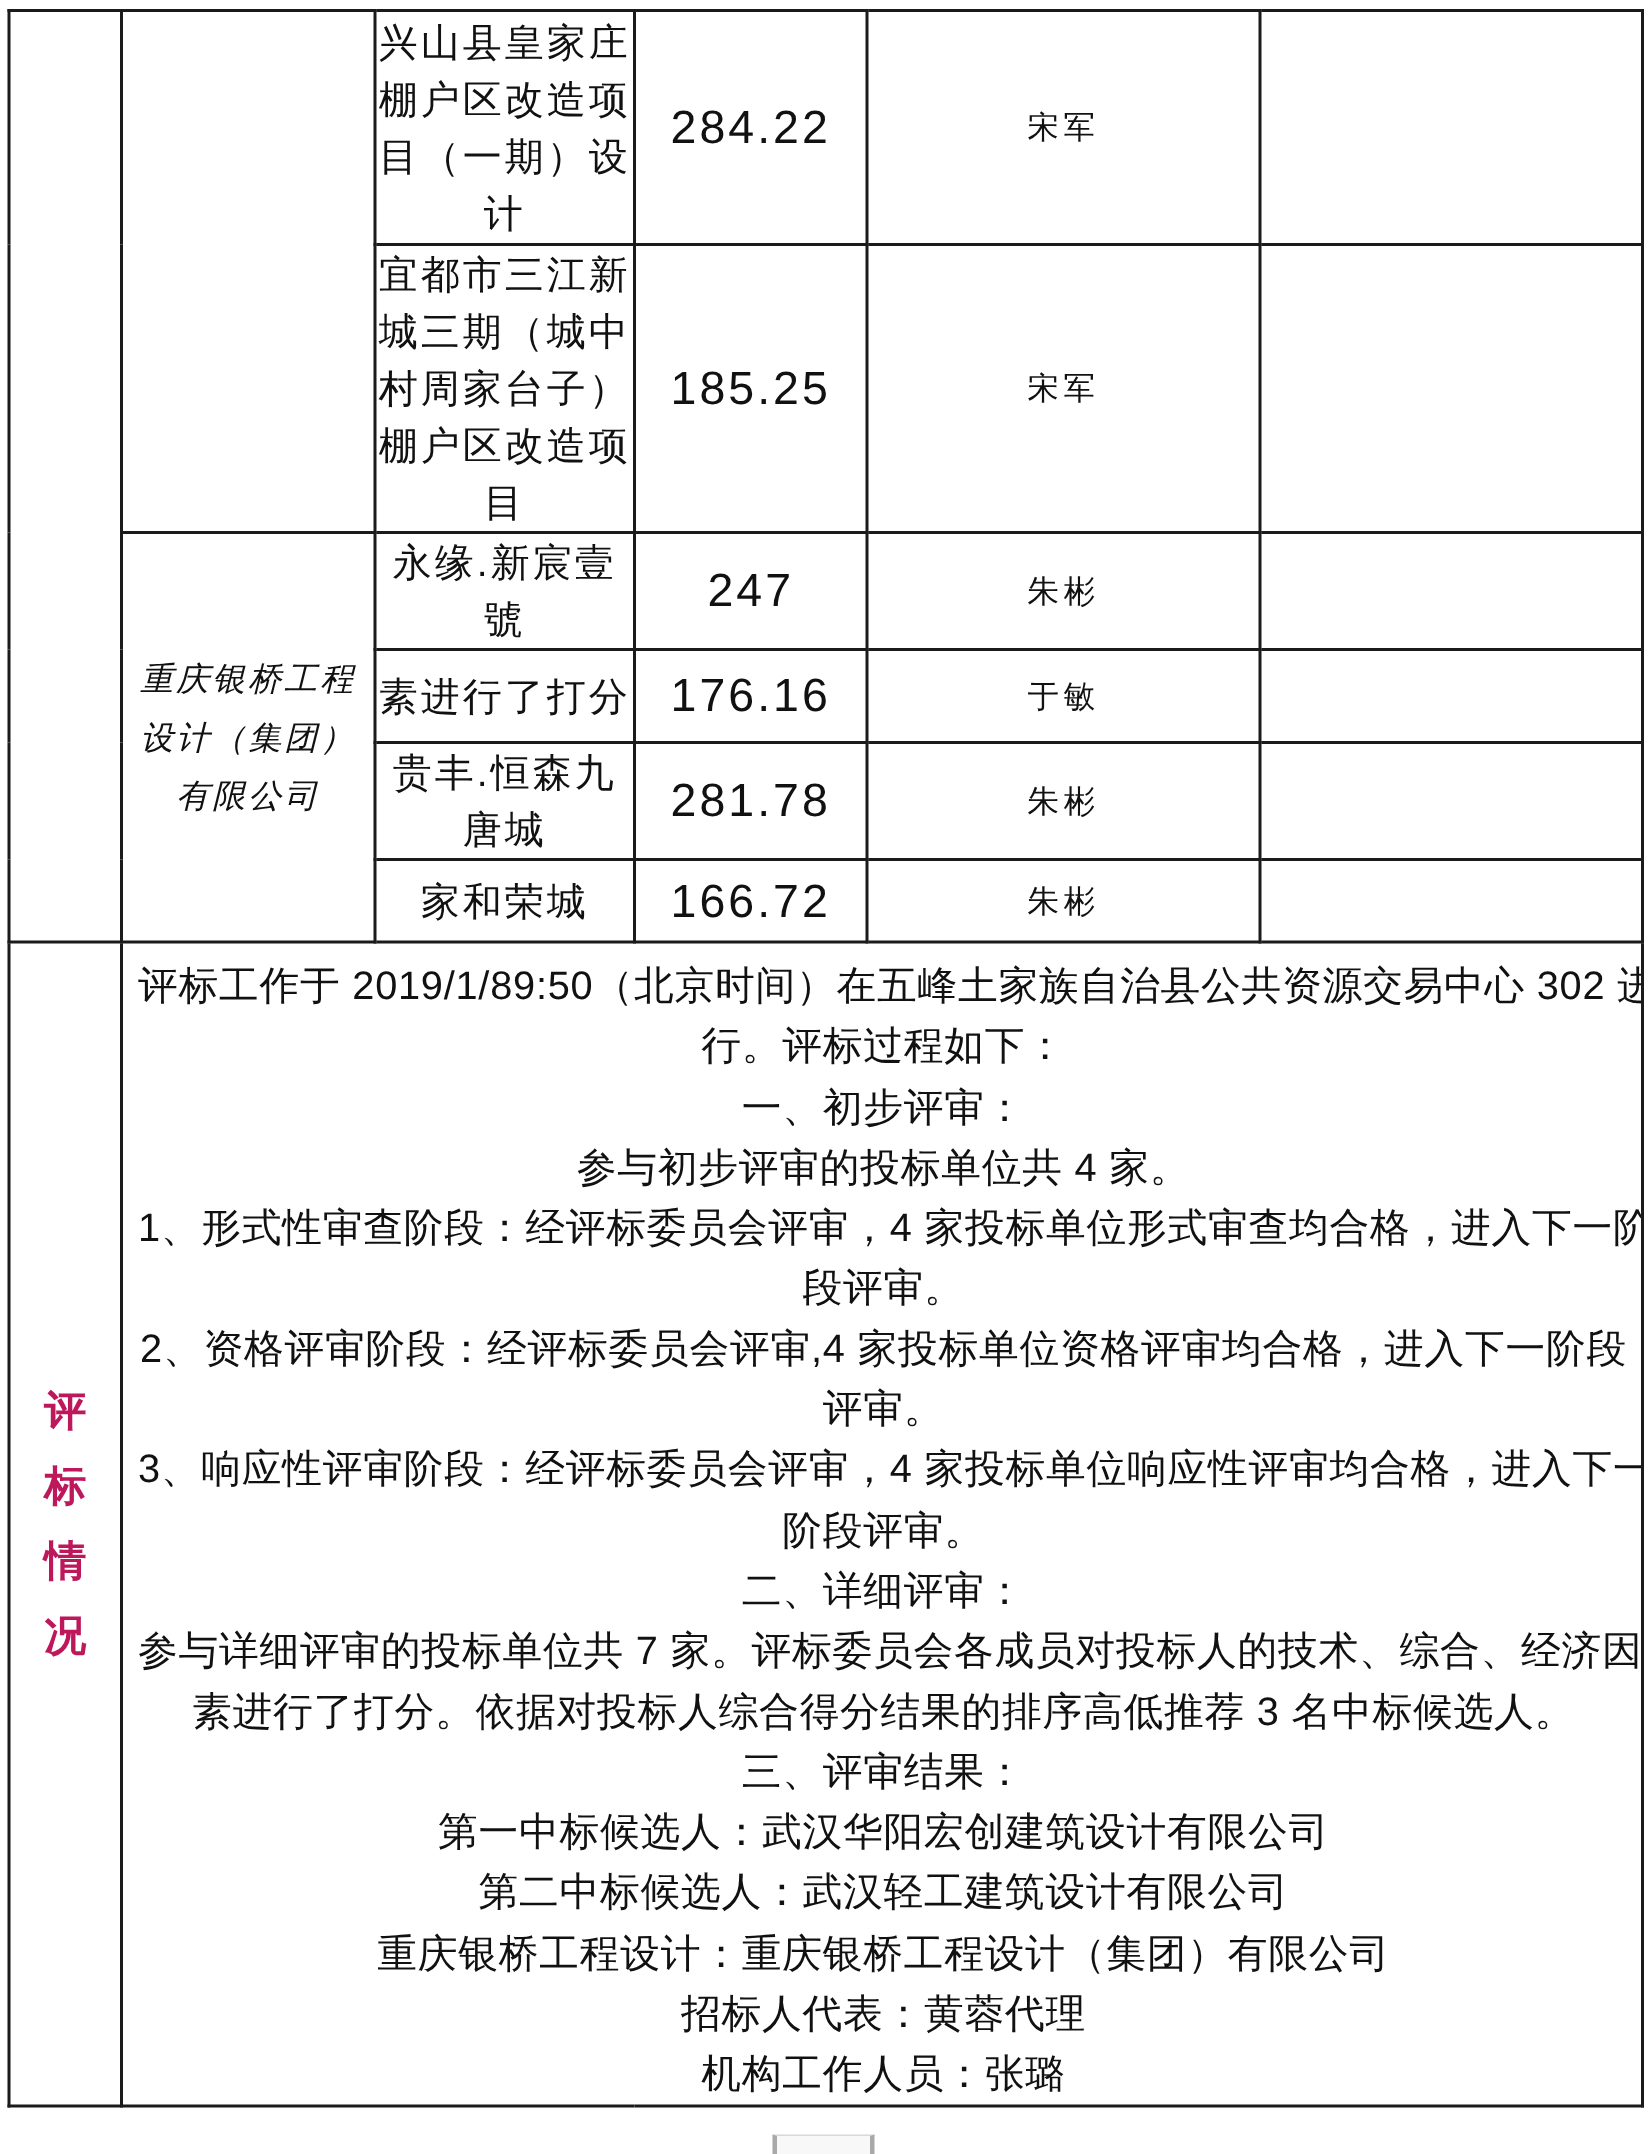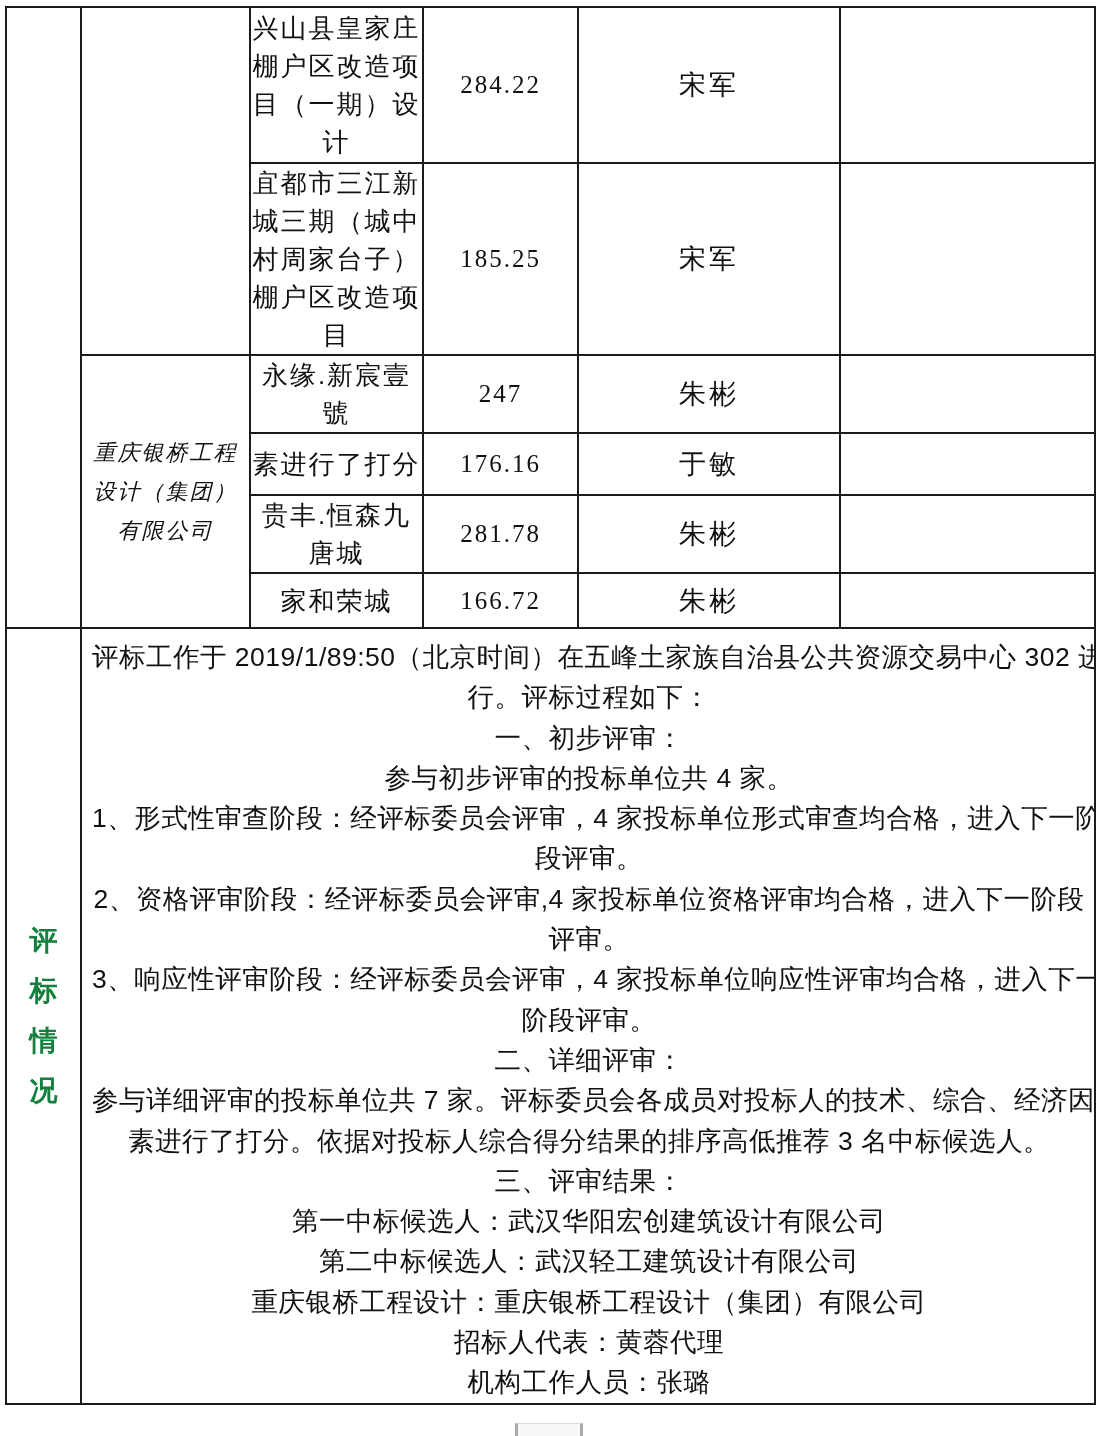--- a/index.html
+++ b/index.html
@@ -13,34 +13,34 @@
     border-collapse:collapse;table-layout:fixed;
     width:1089px;
   }
   table.bid td{
     border:2px solid #1b1b1b;
     padding:0;vertical-align:middle;text-align:center;
     overflow:hidden;
   }
   .r1{height:156px}.r2{height:168px}.r3{height:73px}
   .r4{height:62px}.r5{height:65px}.r6{height:55px}.r7{height:765px}
-  .project{font-size:26px;line-height:38px;letter-spacing:2px;padding:2px 6px;border-radius:31px;}
+  .project{font-size:26px;line-height:38px;letter-spacing:2px;padding:2px 6px;}
   .company{font-size:22px;line-height:39px;letter-spacing:2px;padding:2px 4px;font-style:italic;}
-  .value{font-family:Liberation Serif, serif;font-size:25px;letter-spacing:2px;margin-top:45px;}
-  .person{font-size:27px;letter-spacing:3px;}
+  .value{font-family:Liberation Sans, sans-serif;font-size:31px;letter-spacing:2px;margin-top:45px;}
+  .person{font-size:21px;letter-spacing:3px;}
   .evalcell{vertical-align:top;text-align:left;}
   .evaltext{
     padding:8px 8px 0 10px;white-space:nowrap;
     font-size:26.5px;line-height:40.3px;letter-spacing:0.5px;
   }
   .evaltext .tline{height:40.3px;}
   .vlabel{
     width:30px;margin:0 auto;word-break:break-all;
     font-size:28px;line-height:50px;letter-spacing:0;
-    text-align:center;color:#15803d;font-weight:bold;
+    text-align:center;color:#be185d;font-weight:bold;
   }
   .footer-frag{
     position:absolute;left:515px;top:1423px;width:62px;height:13px;
     background:#f8f8f8;
     border-left:3px solid #a9a9a9;border-right:3px solid #a9a9a9;border-top:1px solid #d9d9d9;
   }
 </style>
 </head>
 <body>
 

